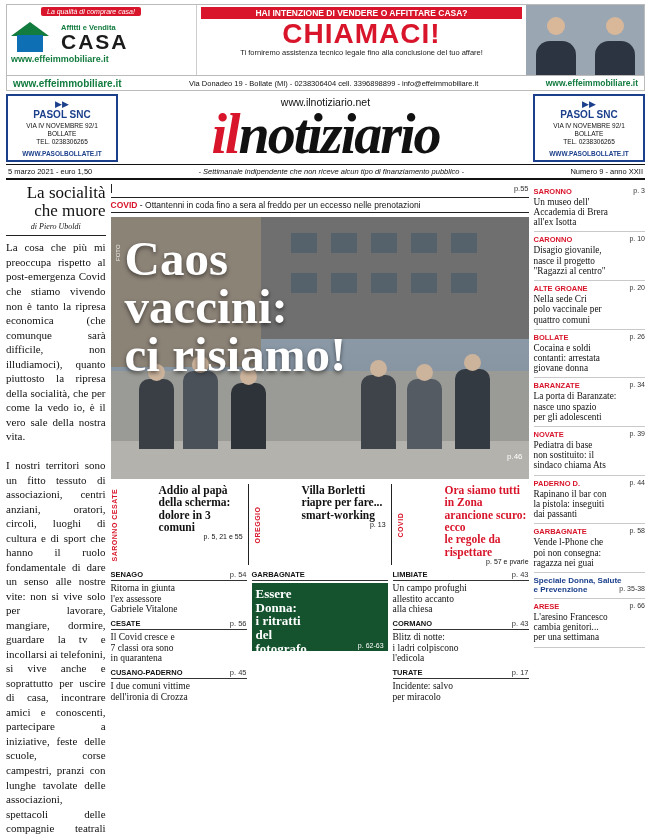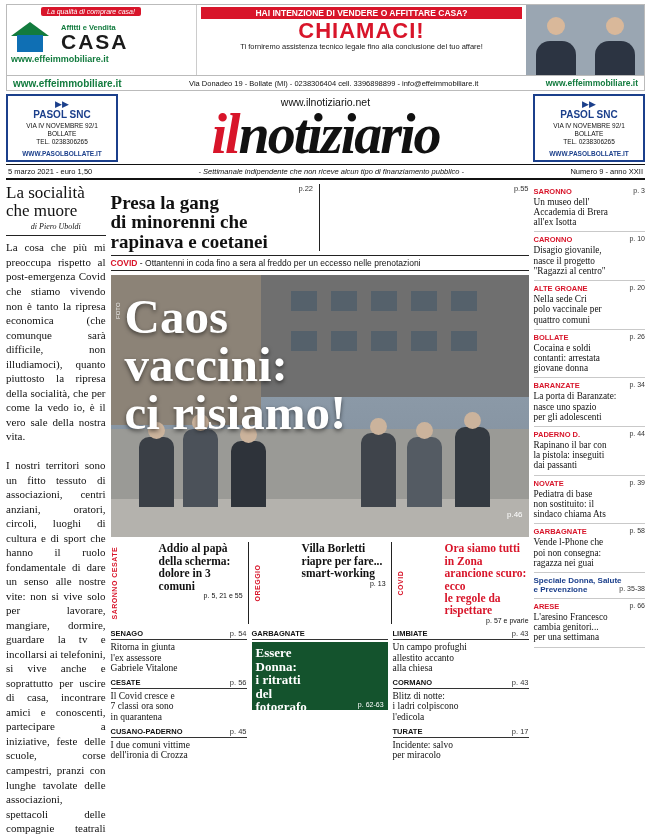--- a/index.html
+++ b/index.html
@@ -29,21 +29,21 @@
   .tb-left .casa-txt { line-height:1; }
   .tb-left .casa-sub { font-size:7.5px; font-weight:bold; color:#127b3e; font-family:"Liberation Sans",sans-serif;}
   .tb-left .casa-big { font-size:21px; font-weight:bold; letter-spacing:2px; color:#1b1b1b;
                        font-family:"Liberation Sans",sans-serif; }
   .tb-left .casa-web { margin-top:2px; font-size:9px; font-weight:bold; color:#127b3e;
                        font-family:"Liberation Sans",sans-serif; }
 
   .tb-mid { flex:1; background:#ffffff; text-align:center; padding:2px 4px; position:relative; }
   .tb-mid .l1 { background:#d8152a; color:#fff; font-size:8.5px; font-weight:bold; padding:1px 0;
                 font-family:"Liberation Sans",sans-serif; }
-  .tb-mid .l2 { color:#d8152a; font-size:22px; font-weight:bold; letter-spacing:1px; line-height:1.05;
+  .tb-mid .l2 { color:#d8152a; font-size:28px; font-weight:bold; letter-spacing:1px; line-height:1.05;
                 font-family:"Liberation Sans",sans-serif; }
   .tb-mid .l3 { font-size:7.5px; color:#222; font-family:"Liberation Sans",sans-serif; }
   .tb-right { width:118px; display:flex; }
   .ph { flex:1; background:#9aa6b2; position:relative; overflow:hidden; }
   .ph .head { position:absolute; top:12px; left:50%; transform:translateX(-50%);
               width:18px;height:18px;border-radius:50%;background:#d9b89a; }
   .ph .torso{ position:absolute; bottom:0; left:50%; transform:translateX(-50%);
               width:40px;height:34px;border-radius:14px 14px 0 0;background:#2c3442; }
   .tb-bottom { display:flex; align-items:center; justify-content:space-between;
                border:1px solid #bbb; border-top:none; height:15px; padding:0 6px; }
@@ -70,21 +70,21 @@
                font-family:"Liberation Sans",sans-serif; }
   .mast-info .c { font-style:italic; }
   .hr2 { border-top:2px solid #111; margin:2px 0 4px; }
 
   
   .grid { display:flex; gap:5px; }
   .col-left { width:100px; }
   .col-mid { width:418px; }
   .col-right { width:112px; }
 
-  .editorial-title { font-size:17px; line-height:1.05; text-align:left; font-family:"Liberation Serif",serif; }
+  .editorial-title { font-size:17px; line-height:1.05; text-align:right; font-family:"Liberation Serif",serif; }
   .editorial-by { font-size:8px; text-align:center; font-style:italic; margin:3px 0 4px; }
   .editorial-body { font-size:11px; line-height:1.32; text-align:justify; }
   .sep-line { border-top:1px solid #222; margin:4px 0; }
 
   .head2 { display:flex; gap:6px; }
   .h2box { flex:1; }
   .h2title { font-size:19px; line-height:1.03; font-weight:bold; font-family:"Liberation Serif",serif; }
   .pg { font-size:7.5px; color:#333; text-align:right; font-family:"Liberation Sans",sans-serif; }
   .vline { border-left:1px solid #222; }
 
@@ -245,26 +245,20 @@
 che muore</div>
       <div class="editorial-by">di Piero Uboldi</div>
       <div class="sep-line"></div>
       <div class="editorial-body" style="white-space:pre-line">La cosa che più mi preoccupa rispetto al post-emergenza Covid che stiamo vivendo non è tanto la ripresa economica (che comunque sarà difficile, non illudiamoci), quanto piuttosto la ripresa della socialità, che per come la vedo io, è il vero sale della nostra vita.
 
 I nostri territori sono un fitto tessuto di associazioni, centri anziani, oratori, circoli, luoghi di cultura e di sport che hanno il ruolo fondamentale di dare un senso alle nostre vite: non si vive solo per lavorare, mangiare, dormire, guardare la tv e incollarsi ai telefonini, si vive anche e soprattutto per uscire di casa, incontrare amici e conoscenti, partecipare a iniziative, feste delle scuole, corse campestri, pranzi con lunghe tavolate delle associazioni, spettacoli delle compagnie teatrali amatoriali, tornei dei nostri cori, aperitivi con gli amici degli animali, tornei sportivi dei ragazzini, feste degli oratori, palii dei rioni, mostre dei nostri artisti, serate musicali, tombolate, tornei di carte, appuntamenti della tradizione popolare... Tutto questo oggi non c'è più per colpa del virus e si domanda che mi pongo è: quante di queste iniziative avranno la forza di ritornare passata la pandemia? Quanti gruppi avranno ancora le pressioni disponibile la voglia di mettersi in gioco per organizzare eventi? Ma soprattutto: che cosa possiamo fare noi tutti per dare una mano a chi non ha perso la voglia e la capacità di ridare "sale" alle nostre vite?</div>
     </div>
 
     <div class="col-mid">
       <div class="head2">
-        <div class="h2box">
-          <div class="pg">p.22</div>
-          <div class="h2title" style="white-space:pre-line">Presa la gang
-di minorenni che
-rapinava e coetanei</div>
-        </div>
         <div class="vline"></div>
         <div class="h2box">
           <div class="pg">p.55</div>
         </div>
       </div>
 
       <div class="covidbar">
         <span class="tag">COVID</span>
         <span>- Ottantenni in coda fino a sera al freddo per un eccesso nelle prenotazioni</span>
       </div>
@@ -421,30 +415,30 @@
 contanti: arrestata
 giovane donna</div>
       </div>
       <div class="rail-item">
         <div class="rail-kick"><span>BARANZATE</span><span class="pg">p. 34</span></div>
         <div class="rail-txt" style="white-space:pre-line">La porta di Baranzate:
 nasce uno spazio
 per gli adolescenti</div>
       </div>
       <div class="rail-item">
+        <div class="rail-kick"><span>NOVATE</span><span class="pg">p. 39</span></div>
+        <div class="rail-txt" style="white-space:pre-line">Pediatra di base
+non sostituito: il
+sindaco chiama Ats</div>
+      </div>
+      <div class="rail-item">
         <div class="rail-kick"><span>PADERNO D.</span><span class="pg">p. 44</span></div>
         <div class="rail-txt" style="white-space:pre-line">Rapinano il bar con
 la pistola: inseguiti
 dai passanti</div>
-      </div>
-      <div class="rail-item">
-        <div class="rail-kick"><span>NOVATE</span><span class="pg">p. 39</span></div>
-        <div class="rail-txt" style="white-space:pre-line">Pediatra di base
-non sostituito: il
-sindaco chiama Ats</div>
       </div>
       <div class="rail-item">
         <div class="rail-kick"><span>GARBAGNATE</span><span class="pg">p. 58</span></div>
         <div class="rail-txt" style="white-space:pre-line">Vende l-Phone che
 poi non consegna:
 ragazza nei guai</div>
       </div>
       <div class="rail-item">
         <div class="rail-sp"><span style="white-space:pre-line">Speciale Donna, Salute
 e Prevenzione</span><span class="pg">p. 35-38</span></div>

